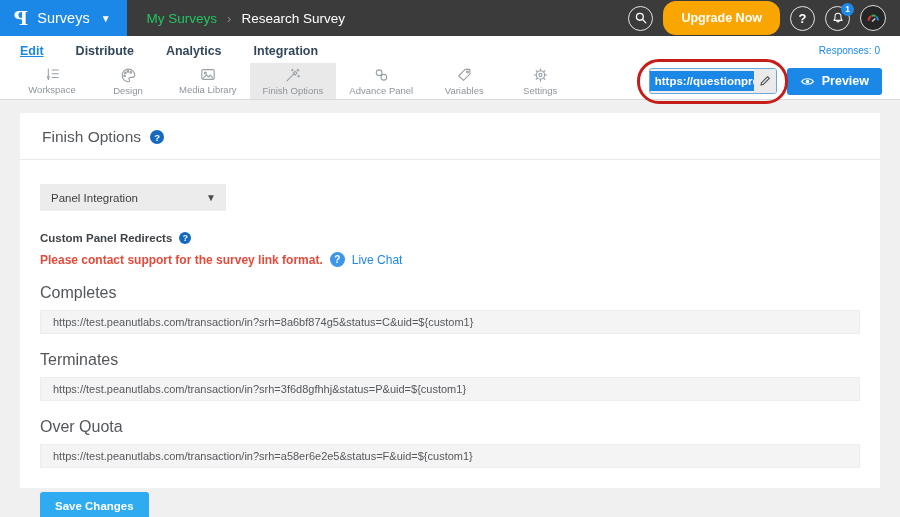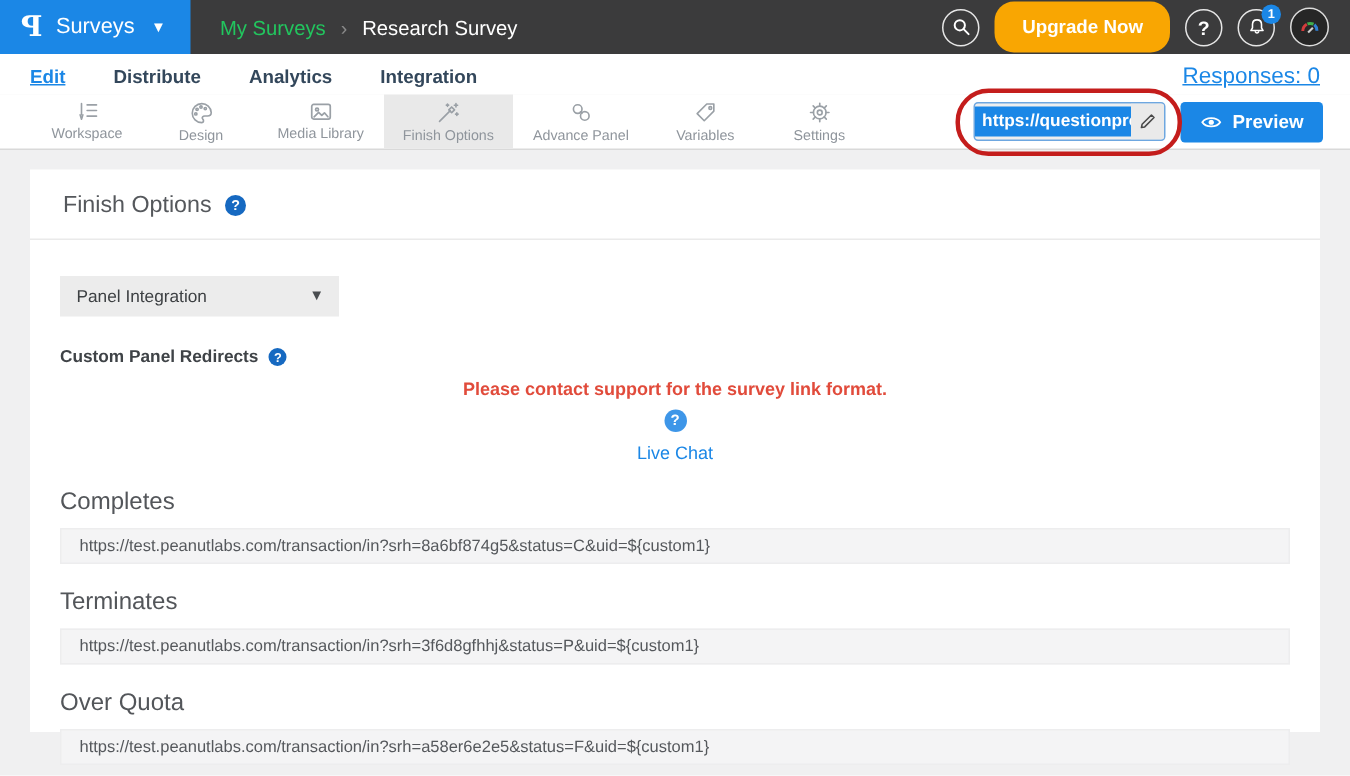--- a/index.html
+++ b/index.html
@@ -57,25 +57,25 @@
   
   .nav-row {
     height:27px; background:#fff;
     display:flex; align-items:center; padding:0 20px;
   }
   .nav-item {
     font-size:12.5px; font-weight:bold; color:#33475b;
     margin-right:32px; cursor:pointer; padding-top:2px;
   }
   .nav-item.active { color:#1b87e6; text-decoration:underline; }
-  .responses { margin-left:auto; color:#1b87e6; font-size:15px; padding-top:2px;text-decoration:underline; }
+  .responses { margin-left:auto; color:#1b87e6; font-size:10px; padding-top:2px; }
   
   .toolbar {
     height:37px; background:#fff; border-bottom:1px solid #d9d9d9;
-    display:flex; align-items:stretch; padding-left:20px;
+    display:flex; align-items:stretch; padding-left:14px;
   }
   .tool-tab {
     display:flex; flex-direction:column; align-items:center; justify-content:center;
     gap:2px; padding:2px 13px; cursor:pointer; min-width:76px;
   }
   .tool-tab.active { background:#e9e9e9; }
   .tool-tab svg { stroke:#9aa0a6; fill:none; stroke-width:1.3; stroke-linecap:round; stroke-linejoin:round; }
   .tool-label { font-size:9.5px; color:#8f959c; white-space:nowrap; }
   .toolbar-right { margin-left:auto; display:flex; align-items:center; gap:10px; padding-right:18px; }
   .url-group { position:relative; display:flex; align-items:center; }
@@ -120,21 +120,21 @@
   .dropdown {
     width:186px; height:27px; background:#ececec;
     display:flex; align-items:center; justify-content:space-between;
     padding:0 10px 0 11px; font-size:11.5px; color:#3d4043; cursor:pointer;
   }
   .dd-caret { color:#4a4d50; font-size:10px; }
   .section-label {
     margin-top:21px; display:flex; gap:7px;
     font-size:11.5px; font-weight:bold; color:#3f4347;
   }
-  .notice-row { margin-top:8px; display:flex; align-items:center; gap:7px;flex-direction:column; }
+  .notice-row { margin-top:8px; display:flex; align-items:center; gap:7px; }
   .notice-text { color:#e14b3b; font-size:12px; font-weight:bold; }
   .live-chat { color:#1b87e6; font-size:12px; cursor:pointer; }
   .field-label { margin-top:17px; font-size:16px; color:#53565a; }
   .field-box {
     margin-top:8px; background:#f4f4f5; border:1px solid #ededee;
     height:24px; display:flex; align-items:center; padding:11px 12px;
     font-size:11px; color:#55585c; white-space:nowrap; overflow:hidden;
   }
   .save-btn {
     margin-top:24px; background:#2eabf1; color:#fff; border:none; border-radius:3px;

